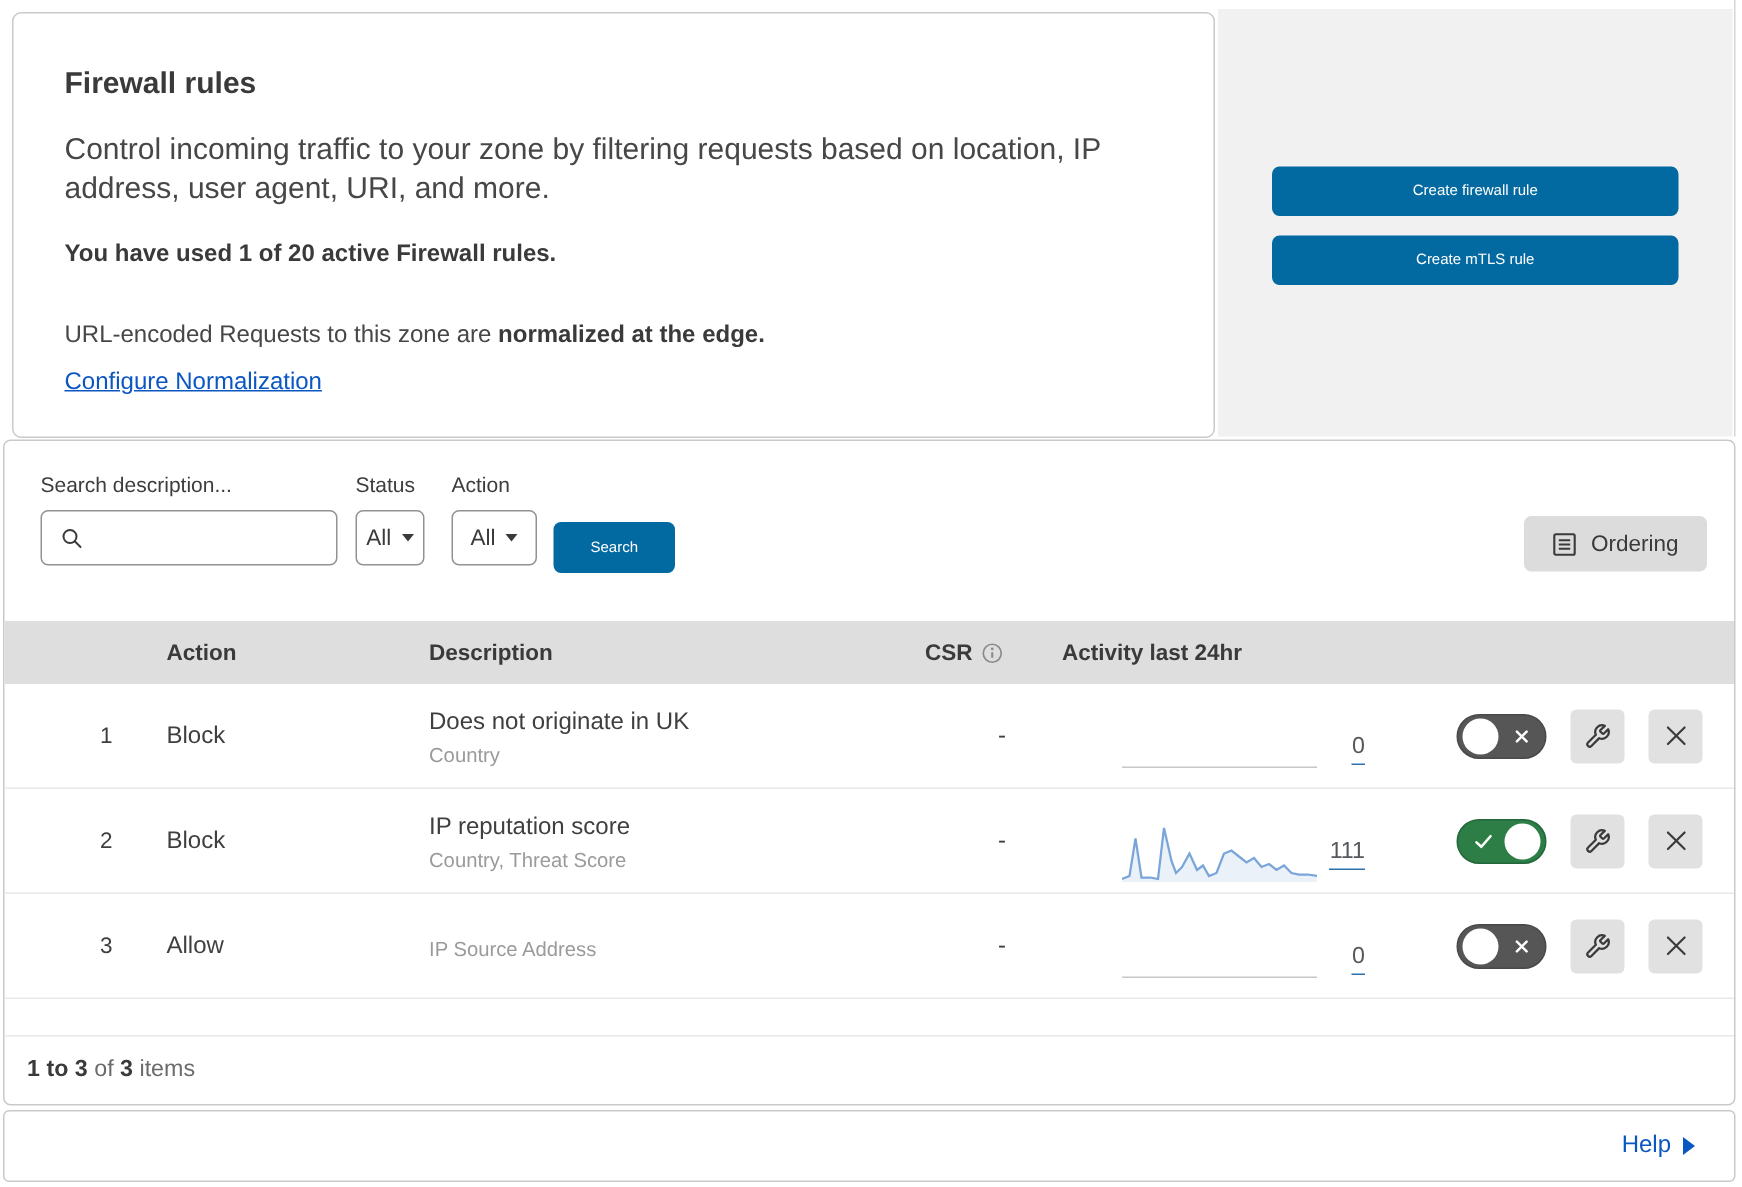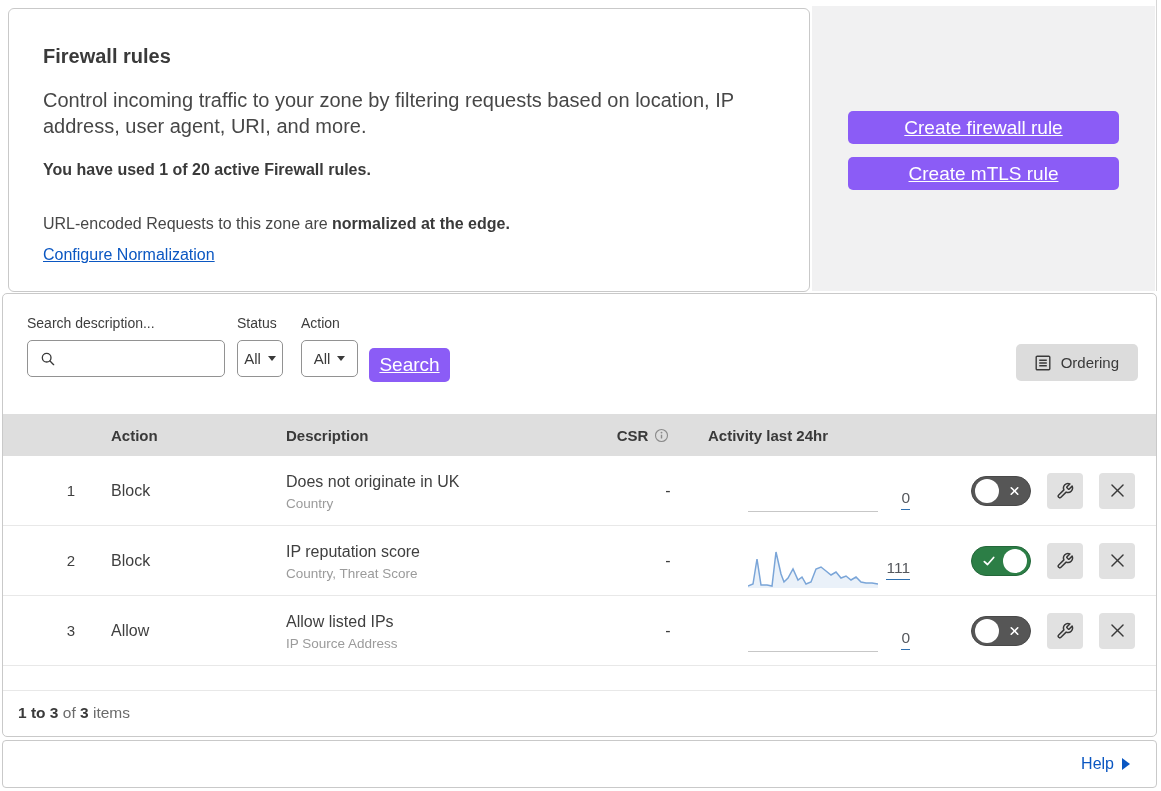--- a/index.html
+++ b/index.html
@@ -24,22 +24,22 @@
   .link { font-size:16px; color:#0b57c2; text-decoration:underline; cursor:pointer; display:inline-block; margin-top:9px; }
 
   
   .side-panel {
     position:absolute; left:812px; top:6px; width:343px; height:285px;
     background:#f1f1f2; display:flex; flex-direction:column; align-items:center;
     padding-top:105px; gap:13px;
   }
   .side-edge { position:absolute; left:1156px; top:0; width:1px; height:291px; background:#d6d6d6; }
   .btn-primary {
-    background:#8b5cf6; color:#fff; border:none; border-radius:5px;
-    font-size:19px; font-family:inherit; cursor:pointer;text-decoration:underline;
+    background:#0369a1; color:#fff; border:none; border-radius:5px;
+    font-size:10px; font-family:inherit; cursor:pointer;
   }
   .side-panel .btn-primary { width:271px; height:33px; }
 
   
   .main-card {
     position:absolute; left:2px; top:293px; width:1155px; height:444px;
     border:1px solid #c9c9c9; border-radius:5px; background:#fff; overflow:hidden;
   }
 
   
@@ -272,21 +272,20 @@
               <line x1="19" y1="5" x2="5" y2="19"></line>
             </svg>
         </button>
       </div>
     </div>
 
     <div class="trow">
       <div class="c-num">3</div>
       <div class="c-action">Allow</div>
       <div class="c-desc">
-        <div class="d-main">Allow listed IPs</div>
         <div class="d-sub">IP Source Address</div>
       </div>
       <div class="c-csr">-</div>
       <div class="c-activity">
         <div class="flatline"></div>
         <a class="count">0</a>
       </div>
       <div class="c-controls">
         <div class="toggle off">
           <span class="knob"></span>

